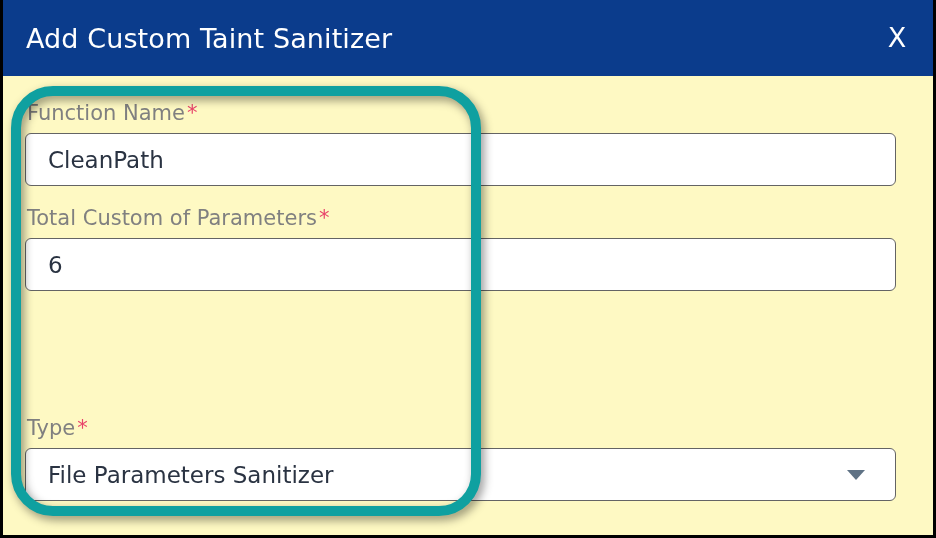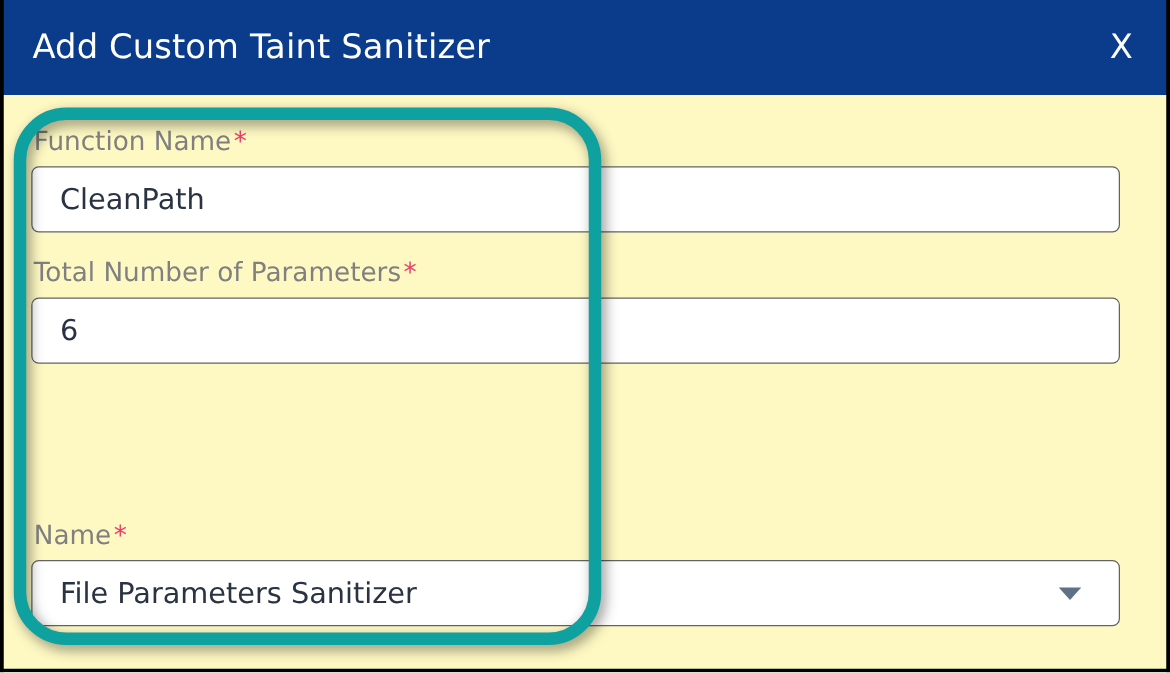--- a/index.html
+++ b/index.html
@@ -170,31 +170,31 @@
       <div class="field-label">
         <span>Function Name</span><span class="req-star">*</span>
       </div>
       <div class="field-control">
         <div class="field-value">CleanPath</div>
       </div>
     </div>
 
     <div class="form-field f1">
       <div class="field-label">
-        <span>Total Number of Parameters</span><span class="req-star">*</span>
+        <span>Total Custom of Parameters</span><span class="req-star">*</span>
       </div>
       <div class="field-control">
         <div class="field-value">6</div>
       </div>
     </div>
 
 
     <div class="form-field f3">
       <div class="field-label">
-        <span>Name</span><span class="req-star">*</span>
+        <span>Type</span><span class="req-star">*</span>
       </div>
       <div class="field-control">
         <div class="field-value">File Parameters Sanitizer</div>
         <span class="select-caret"></span>
       </div>
     </div>
 
   </div>
 
   <div class="highlight-ring"></div>

